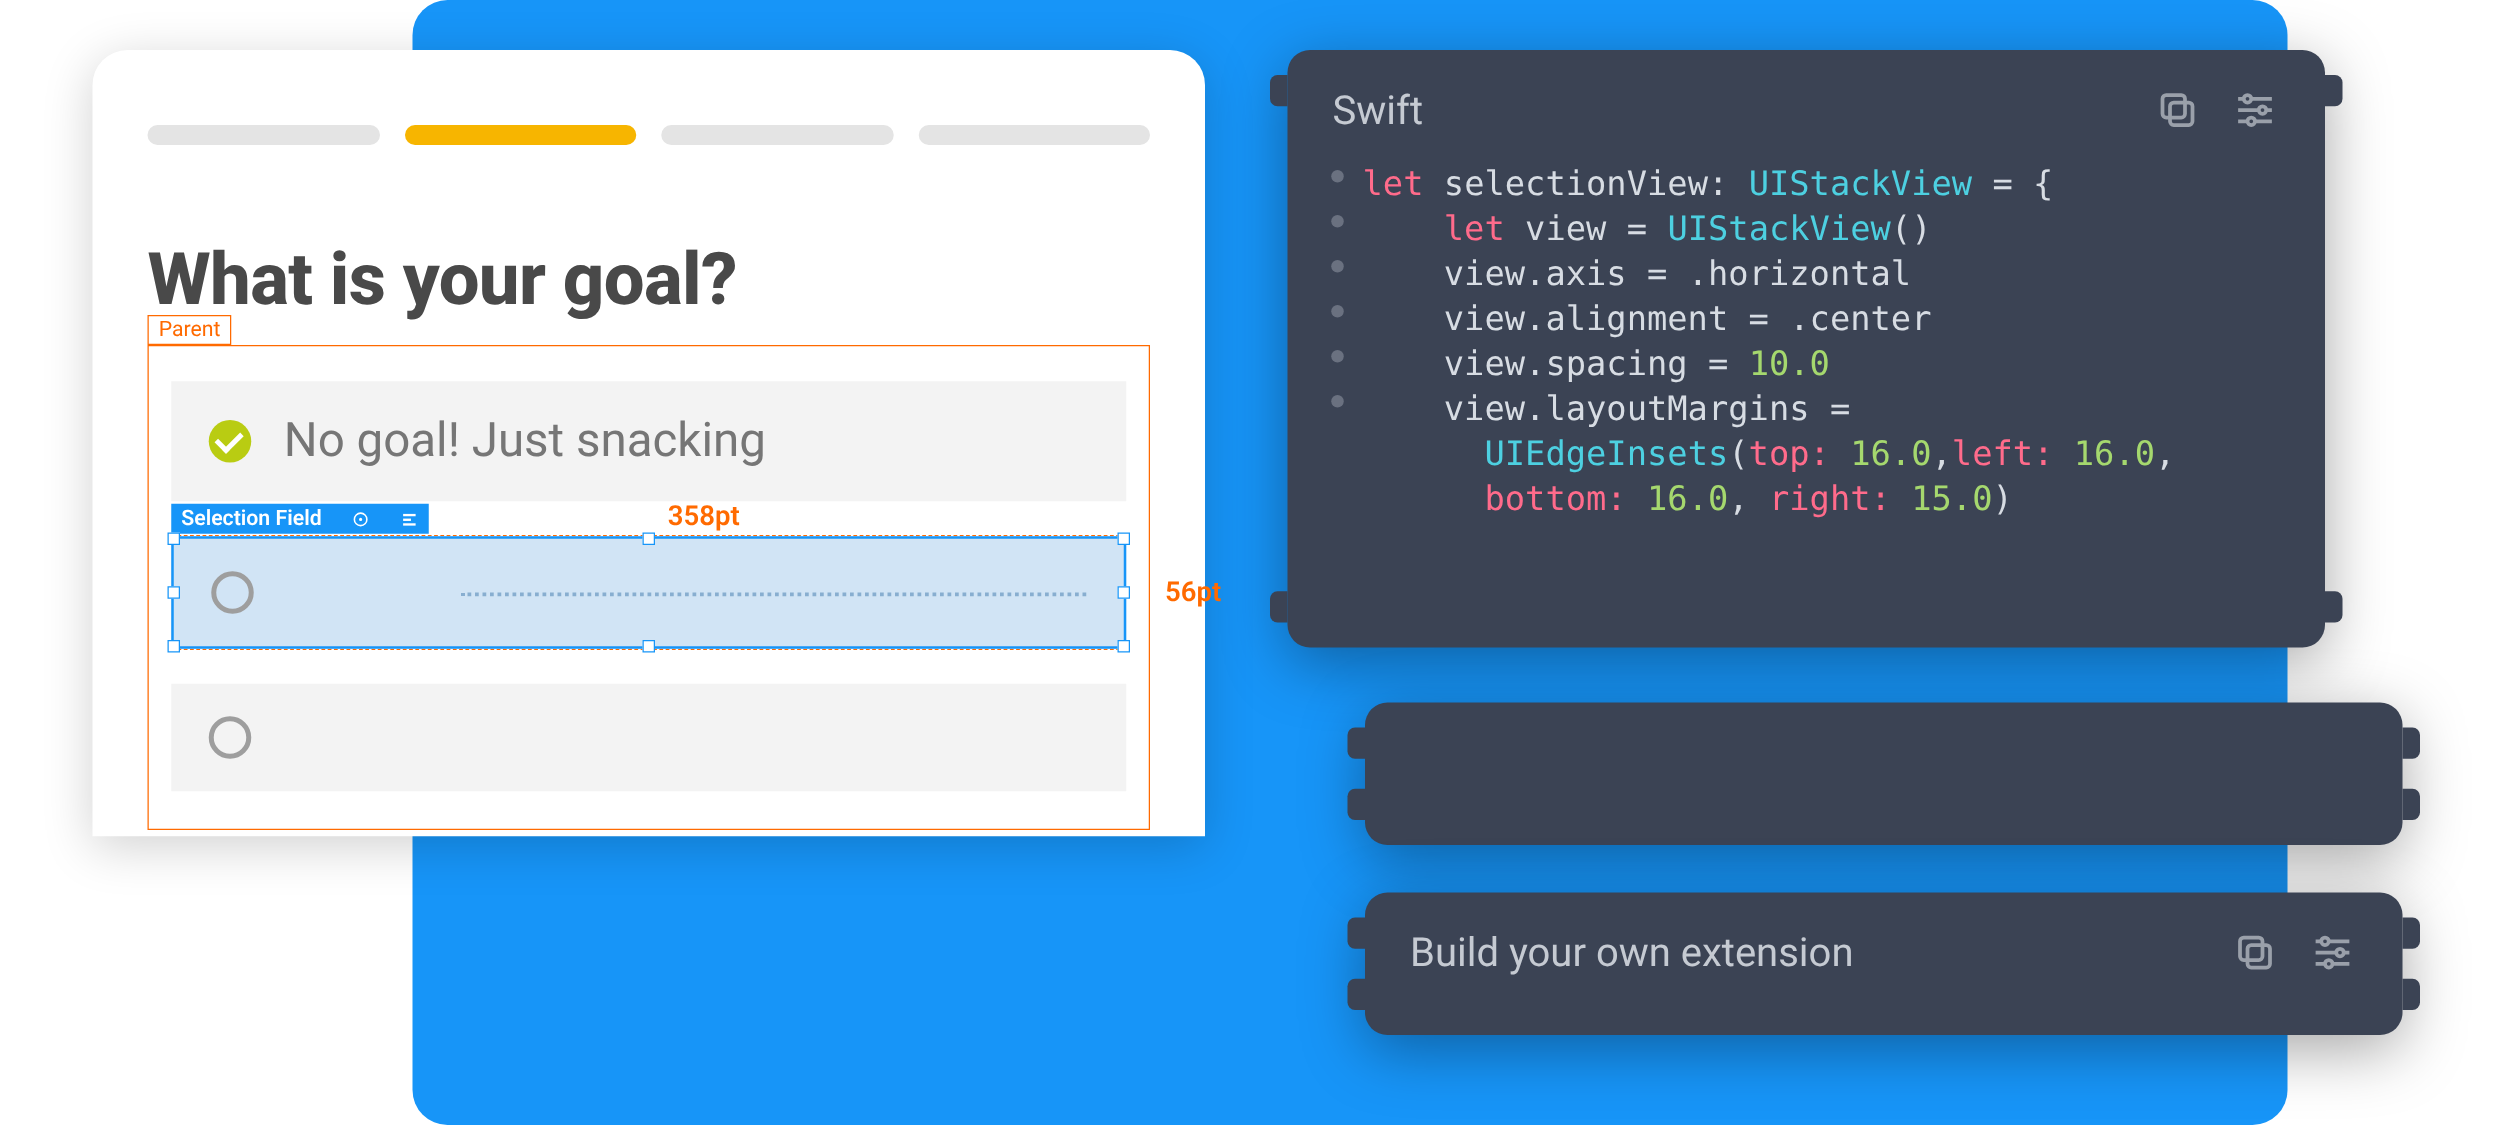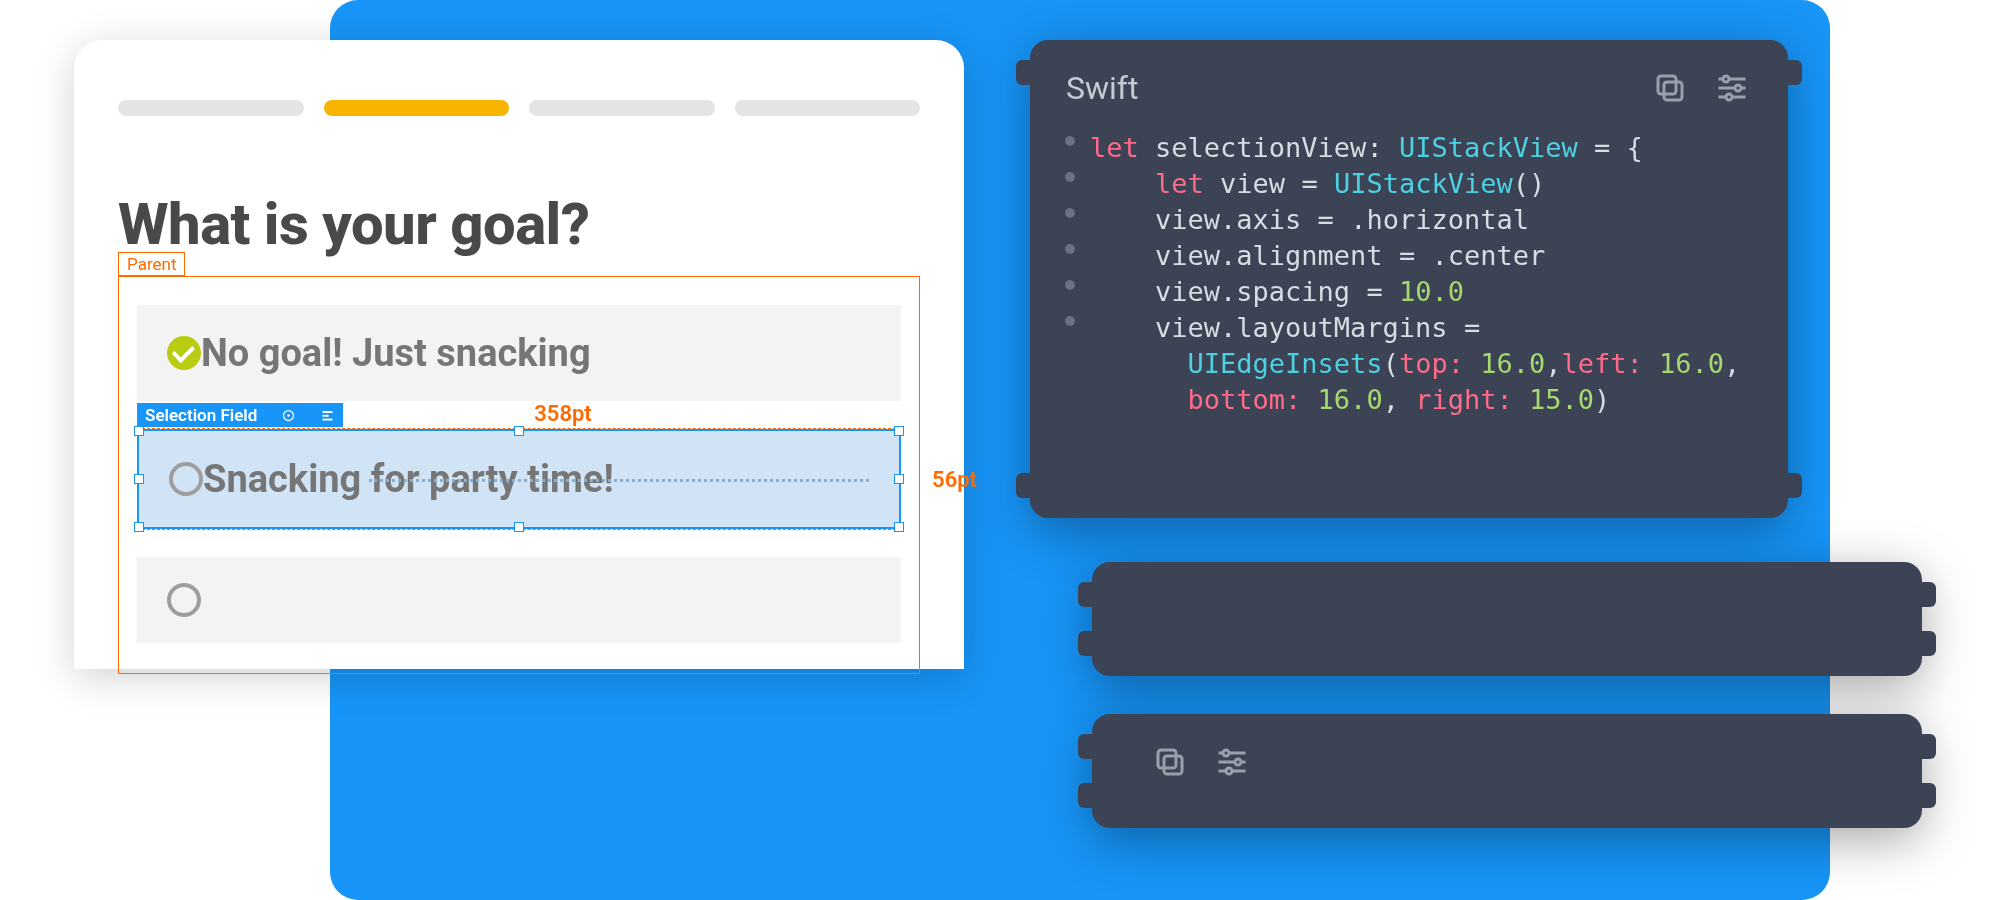--- a/index.html
+++ b/index.html
@@ -10,21 +10,21 @@
 
 .design-panel { position:absolute; left:74px; top:40px; width:890px; height:629px; background:#fff; border-radius:28px 28px 0 0; padding:60px 44px 0; box-shadow:0 8px 40px rgba(0,0,0,.18); }
 .progress { display:flex; gap:20px; margin-bottom:74px; }
 .progress-seg { flex:1; height:16px; border-radius:8px; background:#e4e4e4; }
 .progress-seg.active { background:#f7b500; }
 .question { font-size:58px; font-weight:800; letter-spacing:-.5px; color:#494949; margin-bottom:18px; }
 
 .parent-box { position:relative; border:1px solid #ff6a00; padding-bottom:30px; }
 .parent-tag { position:absolute; left:-1px; top:-25px; background:#fff; border:1px solid #ff6a00; color:#ff6a00; font-size:17px; font-weight:400; padding:1px 8px; }
 
-.option { display:flex; align-items:center; background:#f3f3f3; padding:26px 30px; margin:28px 18px 0;font-weight:bold; }
+.option { display:flex; align-items:center; gap:26px; background:#f3f3f3; padding:26px 30px; margin:28px 18px 0; }
 .radio { width:34px; height:34px; border:4px solid #9e9e9e; border-radius:50%; flex-shrink:0; }
 .radio.checked { border:none; background:#b9cc12; display:flex; align-items:center; justify-content:center; }
 .radio.checked::after { content:""; width:16px; height:9px; border-left:4px solid #fff; border-bottom:4px solid #fff; transform:rotate(-45deg) translate(1px,-2px); }
 .option-text { font-size:38px; color:#767676; }
 
 .sel-wrap { position:relative; margin:28px 18px 0; }
 .sel-tag { position:absolute; left:0; top:-26px; background:#1795f8; color:#fff; font-size:17px; font-weight:600; padding:2px 8px; display:flex; align-items:center; gap:24px; }
 .sel-tag svg { width:15px; height:15px; }
 .meas-w { position:absolute; left:50%; top:-28px; transform:translateX(-50%); color:#ff6a00; font-size:22px; font-weight:600;margin-left:44px; }
 .meas-h { position:absolute; right:-76px; top:50%; transform:translateY(-50%); color:#ff6a00; font-size:22px; font-weight:600; }
@@ -32,21 +32,21 @@
 .handle { position:absolute; width:10px; height:10px; border:1px solid #1795f8; background:#fff; }
 .h-tl{left:-5px;top:-5px}.h-tr{right:-5px;top:-5px}.h-bl{left:-5px;bottom:-5px}.h-br{right:-5px;bottom:-5px}
 .h-tm{left:50%;top:-5px;margin-left:-5px}.h-bm{left:50%;bottom:-5px;margin-left:-5px}
 .h-ml{left:-5px;top:50%;margin-top:-5px}.h-mr{right:-5px;top:50%;margin-top:-5px}
 .guide-h { position:absolute; left:0; right:0; border-top:1px dashed #ff6a00; }
 .guide-h.top{top:-1px}.guide-h.bot{bottom:-1px}
 .dots-inside { position:absolute; left:230px; right:30px; top:50%; border-top:3px dotted #88aed0; }
 
 
 .code-panel { position:absolute; background:#3b4354; border-radius:18px; box-shadow:0 12px 50px rgba(0,0,0,.35); color:#bfc4cc; }
-.panel-swift { left:1030px; top:40px; width:758px; height:478px; }
+.panel-swift { left:1030px; top:40px; width:830px; height:478px; }
 .panel-css { left:1092px; top:562px; width:830px; height:114px; }
 .panel-ext { left:1092px; top:714px; width:830px; height:114px; }
 .notch{position:absolute;width:14px;height:25px;background:#3b4354}
 .ntl{left:-14px;top:20px;border-radius:6px 0 0 6px}.nbl{left:-14px;bottom:20px;border-radius:6px 0 0 6px}
 .ntr{right:-14px;top:20px;border-radius:0 6px 6px 0}.nbr{right:-14px;bottom:20px;border-radius:0 6px 6px 0}
 
 .panel-head { display:flex; align-items:center; padding:28px 36px 22px; }
 .panel-title { font-size:32px; color:#c5cad2; flex:1; }
 .icon-btn { width:40px; height:40px; margin-left:22px; display:flex; align-items:center; justify-content:center; cursor:pointer; }
 .icon-btn svg { width:36px; height:36px; stroke:#9aa0aa; fill:none; stroke-width:2; }
@@ -91,21 +91,20 @@
         <svg viewBox="0 0 24 24">
             <rect x="4" y="5" width="16" height="3" fill="#fff"></rect>
             <rect x="4" y="11" width="10" height="3" fill="#fff"></rect>
             <rect x="4" y="17" width="16" height="3" fill="#fff"></rect>
           </svg>
       </div>
       <div class="meas-w">358pt</div>
       <div class="meas-h">56pt</div>
       <div class="option selected">
         <div class="radio"></div>
-        <span class="option-text">Snacking for party time!</span>
         <div class="dots-inside"></div>
         <div class="handle h-tl"></div>
           <div class="handle h-tm"></div>
           <div class="handle h-tr"></div>
         <div class="handle h-ml"></div>
           <div class="handle h-mr"></div>
         <div class="handle h-bl"></div>
           <div class="handle h-bm"></div>
           <div class="handle h-br"></div>
       </div>
@@ -167,20 +166,21 @@
   <div class="notch ntr"></div>
     <div class="notch nbr"></div>
 </div>
 
 <div class="code-panel panel-ext">
   <div class="notch ntl"></div>
     <div class="notch nbl"></div>
   <div class="notch ntr"></div>
     <div class="notch nbr"></div>
   <div class="panel-head">
+    <div class="panel-title">Build your own extension</div>
     <div class="icon-btn">
         <svg viewBox="0 0 24 24">
           <rect x="8" y="8" width="12" height="12" rx="2"></rect>
           <rect x="4" y="4" width="12" height="12" rx="2"></rect>
         </svg>
       </div>
     <div class="icon-btn">
         <svg viewBox="0 0 24 24">
           <line x1="3" y1="6" x2="21" y2="6"></line>
           <line x1="3" y1="12" x2="21" y2="12"></line>

